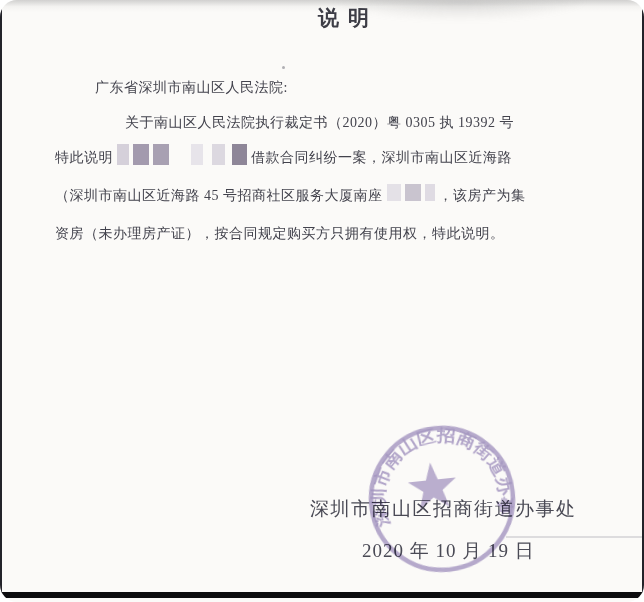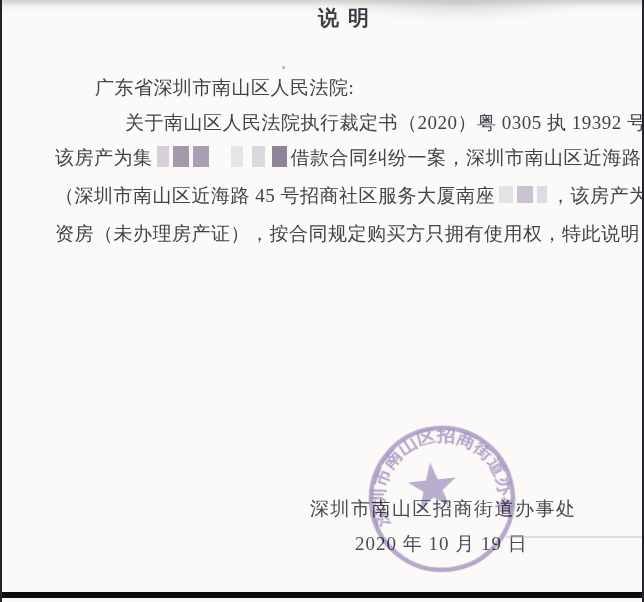--- a/index.html
+++ b/index.html
@@ -3,20 +3,21 @@
 <meta charset="utf-8">
 <style>
   html,body{margin:0;padding:0;background:#ffffff;}
   .page{
     position:relative;
     width:644px;height:602px;
     background:#fbfaf8;
     overflow:hidden;
     font-family:"Liberation Serif","DejaVu Serif",serif;
     color:#42424c;
+    border-radius:17px;
   }
   
   .scan-top{
     position:absolute;top:0;left:0;right:0;height:12px;
     background:linear-gradient(to bottom, rgba(145,145,145,.40), rgba(190,190,190,.12) 55%, rgba(255,255,255,0));
     pointer-events:none;
   }
   .scan-blotch{
     position:absolute;top:0;left:330px;width:260px;height:22px;
     background:radial-gradient(ellipse at 50% 0%, rgba(150,150,150,.30), rgba(255,255,255,0) 70%);
@@ -30,21 +31,21 @@
 
   
   .doc-title{
     position:absolute;left:318px;top:4px;margin:0;
     font-size:21px;font-weight:bold;letter-spacing:9px;
     color:#3d3d46;
   }
   
   .doc-body{
     position:absolute;left:55px;top:70px;width:560px;
-    font-size:19px;line-height:35px;letter-spacing:0.5px;
+    font-size:14px;line-height:35px;letter-spacing:0.5px;
   }
   .doc-body p{margin:0;white-space:nowrap;}
   .indent-recipient{text-indent:40px;}
   .indent-para{text-indent:70px;}
 
   
   .redact{display:inline-block;vertical-align:-3px;white-space:nowrap;margin:0 4px;}
   .rb{display:inline-block;height:21px;margin-right:4px;}
   .rb.sm{height:17px;vertical-align:2px;}
   .rb1{width:12px;background:#d5d0da;}
@@ -56,21 +57,21 @@
   .rb7{width:14px;background:#e4e1e7;}
   .rb8{width:16px;background:#c9c4cf;}
   .rb9{width:10px;background:#dfdbe3;margin-right:0;}
 
   
   .signature{
     position:absolute;left:310px;top:496px;margin:0;
     font-size:19px;letter-spacing:1.5px;color:#4a4a55;white-space:nowrap;
   }
   .doc-date{
-    position:absolute;left:355px;top:531px;margin:0;
+    position:absolute;left:355px;top:531px;margin:7px;
     font-size:19px;letter-spacing:1px;color:#4a4a55;white-space:nowrap;
   }
 
   
   .seal{
     position:absolute;left:366px;top:423px;width:152px;height:152px;
     mix-blend-mode:multiply;opacity:.78;
     transform:rotate(-6deg);
     filter:blur(.4px);
     pointer-events:none;
@@ -83,21 +84,21 @@
 
   <div class="scan-top"></div>
   <div class="scan-blotch"></div>
   <div class="speck"></div>
 
   <h1 class="doc-title">说明</h1>
 
   <div class="doc-body">
     <p class="indent-recipient">广东省深圳市南山区人民法院:</p>
     <p class="indent-para">关于南山区人民法院执行裁定书（2020）粤 0305 执 19392 号</p>
-    <p><span>该房产为集</span><span class="redact"><span class="rb rb1"></span><span class="rb rb2"></span><span class="rb rb3"></span><span class="rb rb4"></span><span class="rb rb5"></span><span class="rb rb6"></span></span><span>借款合同纠纷一案，深圳市南山区近海路</span></p>
+    <p><span>特此说明</span><span class="redact"><span class="rb rb1"></span><span class="rb rb2"></span><span class="rb rb3"></span><span class="rb rb4"></span><span class="rb rb5"></span><span class="rb rb6"></span></span><span>借款合同纠纷一案，深圳市南山区近海路</span></p>
     <p><span>（深圳市南山区近海路 45 号招商社区服务大厦南座</span><span class="redact"><span class="rb sm rb7"></span><span class="rb sm rb8"></span><span class="rb sm rb9"></span></span><span>，该房产为集</span></p>
     <p>资房（未办理房产证），按合同规定购买方只拥有使用权，特此说明。</p>
   </div>
 
   <p class="signature">深圳市南山区招商街道办事处</p>
   <p class="doc-date">2020 年 10 月 19 日</p>
 
   <div class="seal">
     <svg width="152" height="152" viewBox="0 0 150 150">
       <defs>

